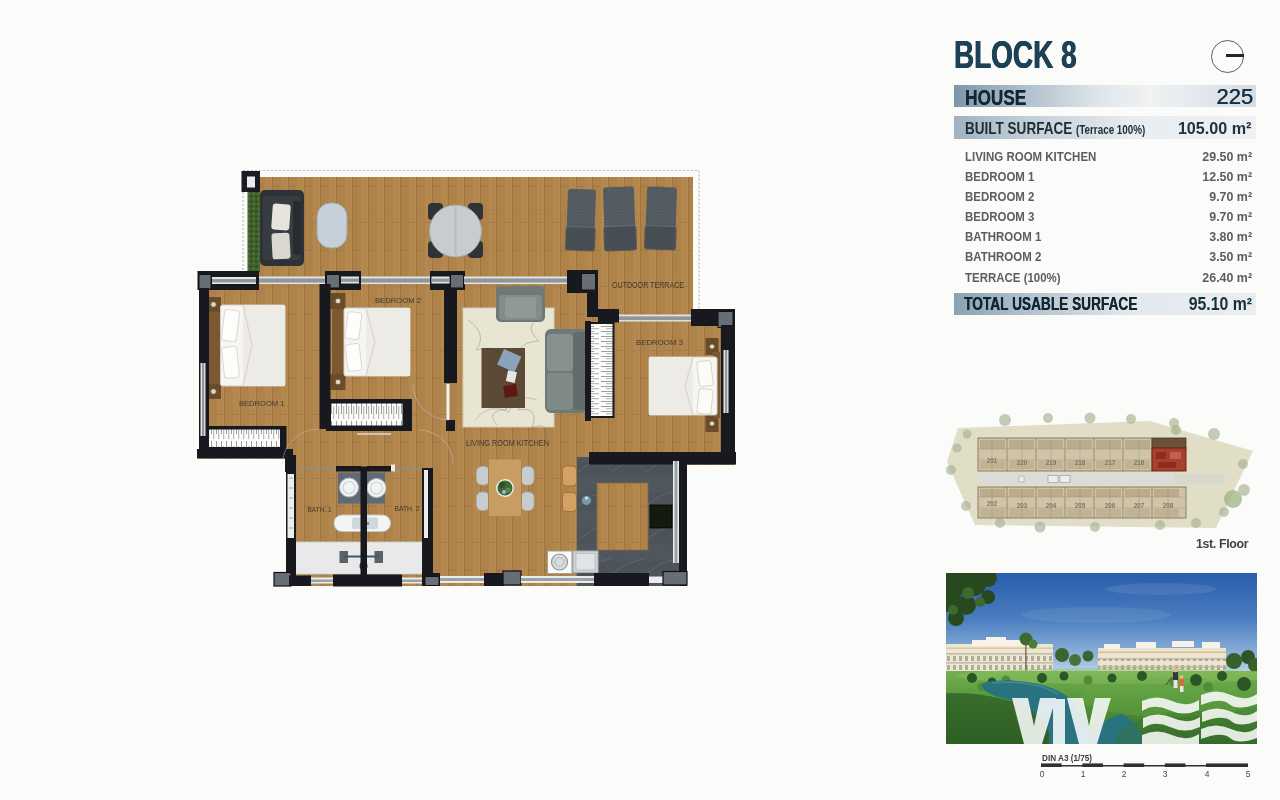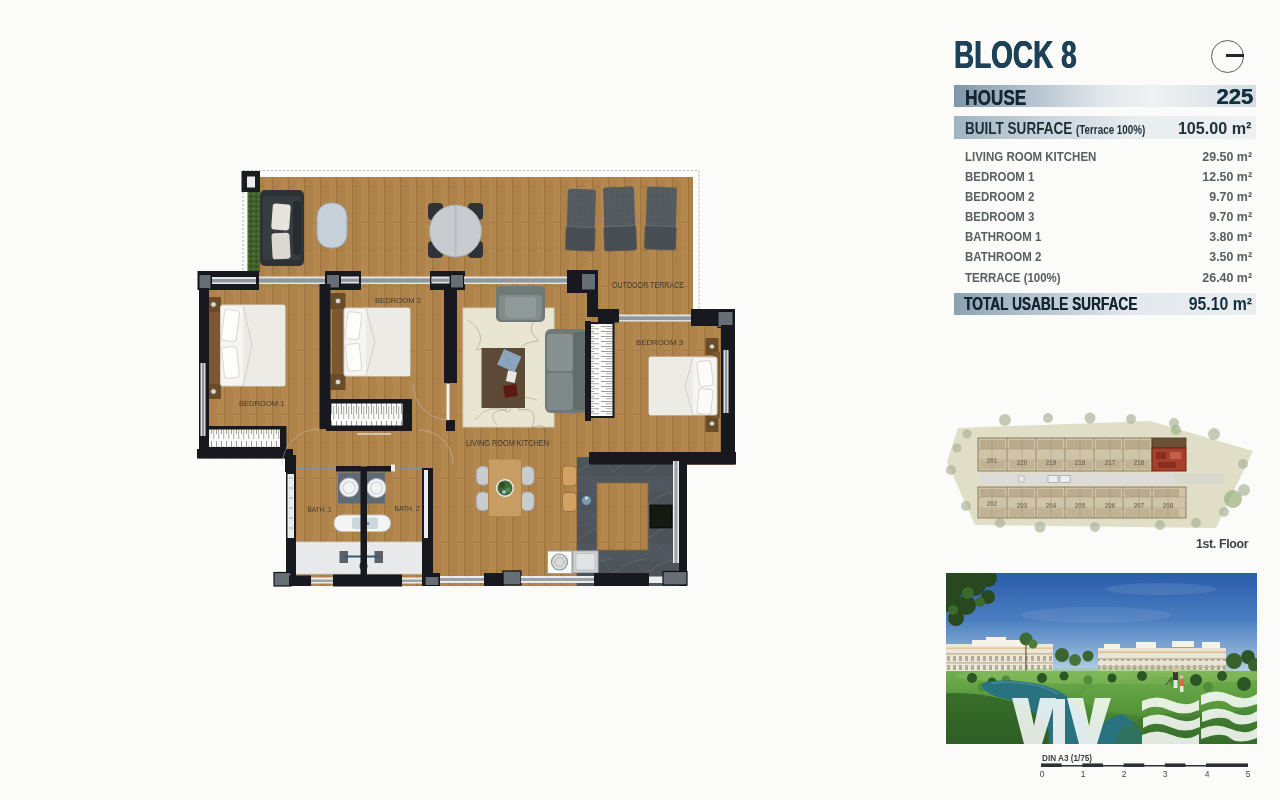--- a/index.html
+++ b/index.html
@@ -415,21 +415,21 @@
 </svg>
 
 <div class="abs" style="left:954px;top:34px;font-size:38px;font-weight:bold;color:#1d4156;transform:scaleX(.735);transform-origin:left top;letter-spacing:0px;text-shadow:0.5px 0 0 #1d4156,-0.5px 0 0 #1d4156;">BLOCK 8</div>
 
 <div class="abs" style="left:1211px;top:40px;width:31px;height:31px;border:1.4px solid #595d60;border-radius:50%;"></div>
 
 <div class="abs" style="left:1226px;top:53.5px;width:18px;height:3.8px;background:#20262b;"></div>
 
 <div class="bar" style="top:84.5px;height:22.5px;background:linear-gradient(90deg,#7e95a9 0%,#a9bac7 20%,#dfe6ea 48%,#f0f2f3 65%,#e0e6ea 85%,#d5dde2 100%);"></div>
 <div class="abs" style="left:965px;top:85px;font-size:22px;font-weight:bold;color:#132630;transform:scaleX(.78);transform-origin:left top;text-shadow:0.4px 0 0 #132630;">HOUSE</div>
-<div class="abs" style="right:27px;top:84px;font-size:22px;font-weight:bold;color:#14303f;text-shadow:0.4px 0 0 #14303f;">225</div>
+<div class="abs" style="right:27px;top:84px;font-size:22px;font-weight:normal;color:#14303f;text-shadow:0.4px 0 0 #14303f;">225</div>
 
 <div class="bar" style="top:116px;height:23px;background:linear-gradient(90deg,#9fb2c0 0%,#c3cfd8 25%,#e8edf0 60%,#eef1f3 100%);"></div>
 <div class="abs" style="left:965px;top:118.5px;font-size:16.5px;font-weight:bold;color:#1d2d36;transform:scaleX(.82);transform-origin:left top;white-space:nowrap;">BUILT SURFACE <span style="font-size:12px;">(Terrace 100%)</span></div>
 <div class="abs" style="right:29px;top:119px;font-size:17px;font-weight:bold;color:#23313a;transform:scaleX(.95);transform-origin:right top;">105.00 m²</div>
 
 <div class="abs" style="left:965px;top:147px;font-size:13.5px;font-weight:bold;color:#595e62;line-height:20.1px;transform:scaleX(.85);transform-origin:left top;white-space:nowrap;">
   <div>LIVING ROOM KITCHEN</div>
   <div>BEDROOM 1</div>
   <div>BEDROOM 2</div>
   <div>BEDROOM 3</div>

